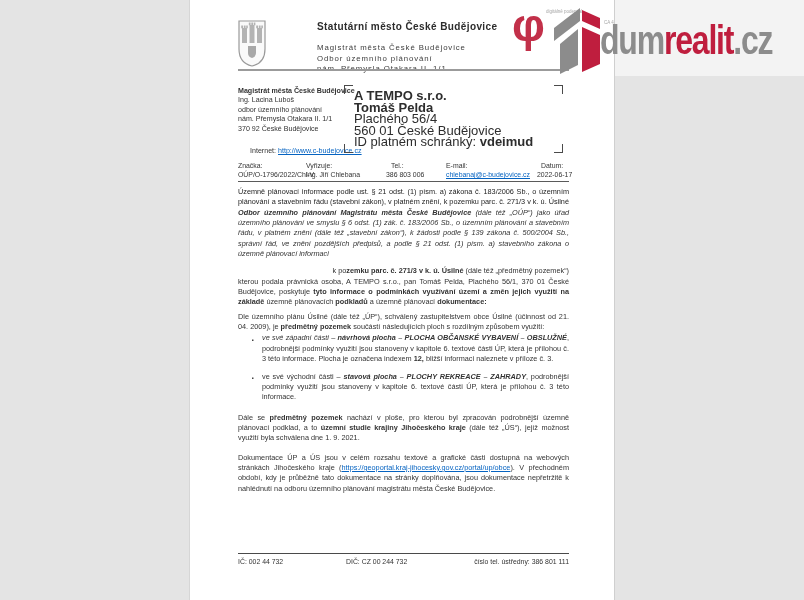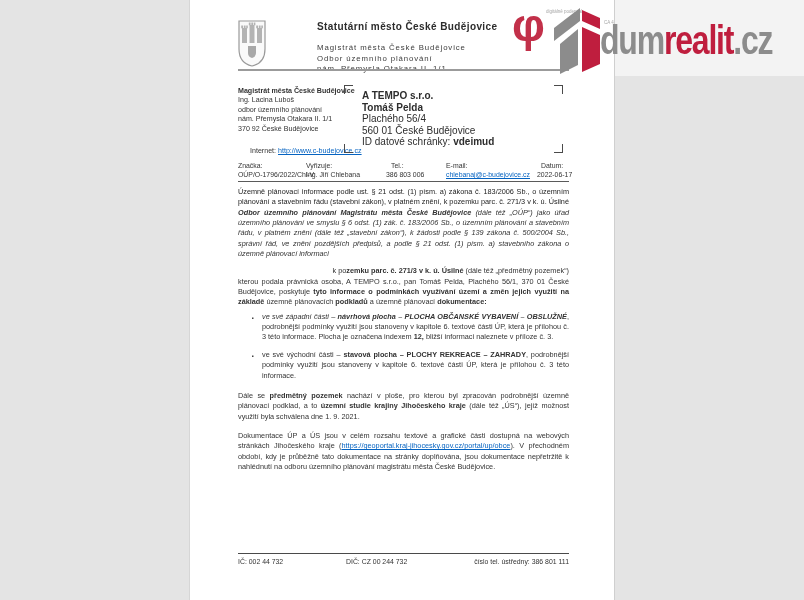--- a/index.html
+++ b/index.html
@@ -28,21 +28,21 @@
   .sender{position:absolute;left:48px;top:87px;font-size:7.1px;line-height:9.4px;color:#333;}
   .sender .b{font-weight:700;}
   .sender-internet{position:absolute;left:48px;top:147px;font-size:7.1px;color:#333;padding-left:12px;}
   .lnk{color:#0563c1;text-decoration:underline;}
   .recipient{position:absolute;left:154px;top:85px;width:219px;height:68px;}
   .corner{position:absolute;width:8px;height:8px;border:0 solid #4a4a4a;}
   .c-tl{left:0;top:0;border-left-width:1px;border-top-width:1px;}
   .c-tr{right:0;top:0;border-right-width:1px;border-top-width:1px;}
   .c-bl{left:0;bottom:0;border-left-width:1px;border-bottom-width:1px;}
   .c-br{right:0;bottom:0;border-right-width:1px;border-bottom-width:1px;}
-  .recipient-text{position:absolute;left:18px;top:5px;font-size:10px;line-height:11.6px;color:#2d2d2d;}
+  .recipient-text{position:absolute;left:10px;top:5px;font-size:13px;line-height:11.6px;color:#2d2d2d;}
   .recipient-text .b{font-weight:700;}
   
   .ref{position:absolute;left:48px;top:162px;width:331px;height:20px;font-size:6.9px;color:#333;}
   .ref span{position:absolute;white-space:nowrap;}
   .ref .v{top:9px;}
   .ref-rule{position:absolute;left:48px;top:181px;width:331px;height:1px;background:#5a5a5a;}
   
   .content{position:absolute;left:48px;top:187px;width:331px;font-size:7.3px;line-height:10.35px;
            color:#333;text-align:justify;}
   .content p{margin:0;}
@@ -108,21 +108,21 @@
     <div class="recipient">
       <div class="corner c-tl"></div>
       <div class="corner c-tr"></div>
       <div class="corner c-bl"></div>
       <div class="corner c-br"></div>
       <div class="recipient-text">
         <div class="b">A TEMPO s.r.o.</div>
         <div class="b">Tomáš Pelda</div>
         <div>Plachého 56/4</div>
         <div>560 01 České Budějovice</div>
-        <div><span>ID datové schránky: </span><span class="b">vdeimud</span></div>
+        <div><span>ID platném schránky: </span><span class="b">vdeimud</span></div>
       </div>
     </div>
 
     <div class="ref">
       <span style="left:0;top:0">Značka:</span>
       <span class="v" style="left:0">OÚP/O-1796/2022/Chl-V</span>
       <span style="left:68px;top:0">Vyřizuje:</span>
       <span class="v" style="left:68px">Ing. Jiří Chlebana</span>
       <span style="left:153px;top:0">Tel.:</span>
       <span class="v" style="left:148px">386 803 006</span>
@@ -131,28 +131,29 @@
       <span style="left:303px;top:0">Datum:</span>
       <span class="v" style="left:299px">2022-06-17</span>
     </div>
     <div class="ref-rule"></div>
 
     <div class="content">
       <p class="subject">Územně plánovací informace podle ust. § 21 odst. (1) písm. a) zákona č. 183/2006 Sb., o územním plánování a stavebním řádu (stavební zákon), v platném znění, k pozemku parc. č. 271/3 v k. ú. Úsilné</p>
       <p class="mb7"><span style="font-weight: 700;">Odbor územního plánování Magistrátu města České Budějovice </span><span>(dále též „OÚP“) jako úřad územního plánování ve smyslu § 6 odst. (1) zák. č. 183/2006 Sb., o územním plánování a stavebním řádu, v platném znění (dále též „stavební zákon“), k žádosti podle § 139 zákona č. 500/2004 Sb., správní řád, ve znění pozdějších předpisů, a podle § 21 odst. (1) písm. a) stavebního zákona o územně plánovací informaci</span></p>
       <p class="centerline"><span>k po</span><span style="font-weight: 700;">zemku parc. č. 271/3 v k. ú. Úsilné</span><span> (dále též „předmětný pozemek“)</span></p>
       <p class="mb4"><span>kterou podala právnická osoba, A TEMPO s.r.o., pan Tomáš Pelda, Plachého 56/1, 370 01 České Budějovice, poskytuje </span><span style="font-weight: 700;">tyto informace o podmínkách využívání území a změn jejich využití na základě</span><span> územně plánovacích </span><span style="font-weight: 700;">podkladů</span><span> a územně plánovací </span><span style="font-weight: 700;">dokumentace:</span></p>
+      <p><span>Dle územního plánu Úsilné (dále též „ÚP“), schválený zastupitelstvem obce Úsilné (účinnost od 21. 04. 2009), je </span><span style="font-weight: 700;">předmětný pozemek</span><span> součástí následujících ploch s rozdílným způsobem využití:</span></p>
       <div class="bullets">
         <div class="bullet-item">
           <span class="bullet-marker">▪</span>
           <div class="bullet-text"><span style="font-style: italic;">ve své západní části – </span><span style="font-weight: 700; font-style: italic;">návrhová plocha – PLOCHA OBČANSKÉ VYBAVENÍ – OBSLUŽNÉ</span><span>, podrobnější podmínky využití jsou stanoveny v kapitole 6. textové části ÚP, která je přílohou č. 3 této informace. Plocha je označena indexem </span><span style="font-weight: 700;">12,</span><span> bližší informaci naleznete v příloze č. 3.</span></div>
         </div>
         <div class="bullet-item">
           <span class="bullet-marker">▪</span>
-          <div class="bullet-text"><span style="">ve své východní části – </span><span style="font-weight: 700; ">stavová plocha – PLOCHY REKREACE – ZAHRADY</span><span>, podrobnější podmínky využití jsou stanoveny v kapitole 6. textové části ÚP, která je přílohou č. 3 této informace.</span></div>
+          <div class="bullet-text"><span style="">ve své východní části – </span><span style="font-weight: 700; font-style: italic;">stavová plocha – PLOCHY REKREACE – ZAHRADY</span><span>, podrobnější podmínky využití jsou stanoveny v kapitole 6. textové části ÚP, která je přílohou č. 3 této informace.</span></div>
         </div>
       </div>
       <p class="p4"><span>Dále se </span><span style="font-weight: 700;">předmětný pozemek</span><span> nachází v ploše, pro kterou byl zpracován podrobnější územně plánovací podklad, a to </span><span style="font-weight: 700;">územní studie krajiny Jihočeského kraje</span><span> (dále též „ÚS“), jejíž možnost využití byla schválena dne 1. 9. 2021.</span></p>
       <p><span>Dokumentace ÚP a ÚS jsou v celém rozsahu textové a grafické části dostupná na webových stránkách Jihočeského kraje (</span><span class="lnk">https://geoportal.kraj-jihocesky.gov.cz/portal/up/obce</span><span>). V přechodném období, kdy je průběžně tato dokumentace na stránky doplňována, jsou dokumentace nepřetržitě k nahlédnutí na odboru územního plánování magistrátu města České Budějovice.</span></p>
     </div>
 
     <div class="footer">
       <span class="f-ic">IČ: 002 44 732</span>
       <span class="f-dic">DIČ: CZ 00 244 732</span>
       <span class="f-tel">číslo tel. ústředny: 386 801 111</span>

